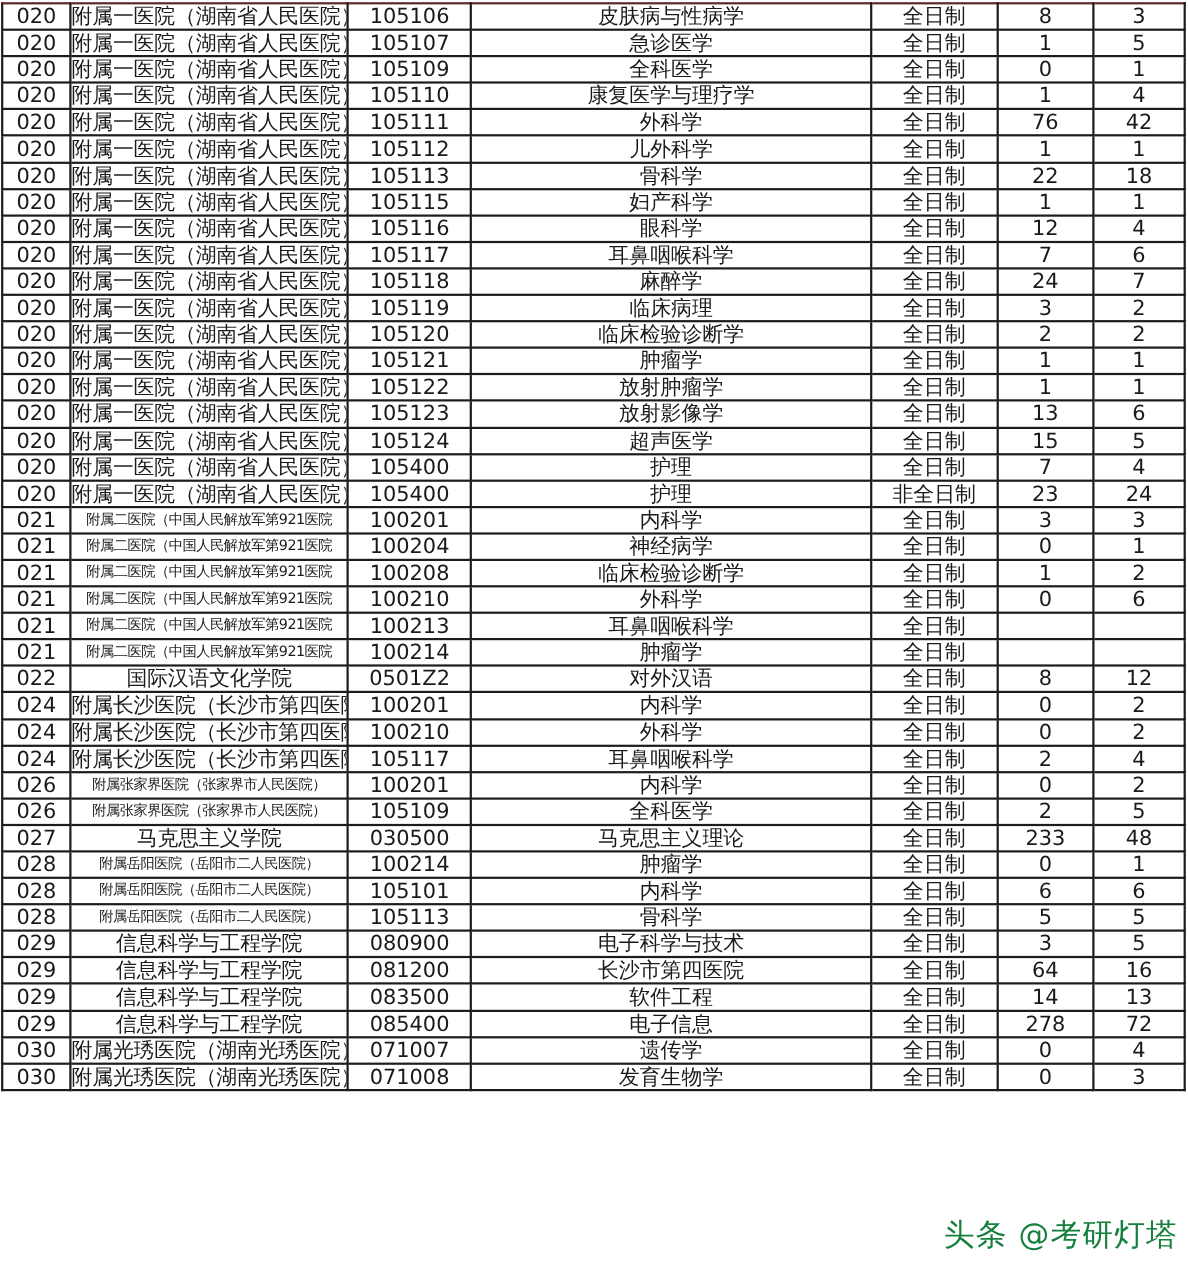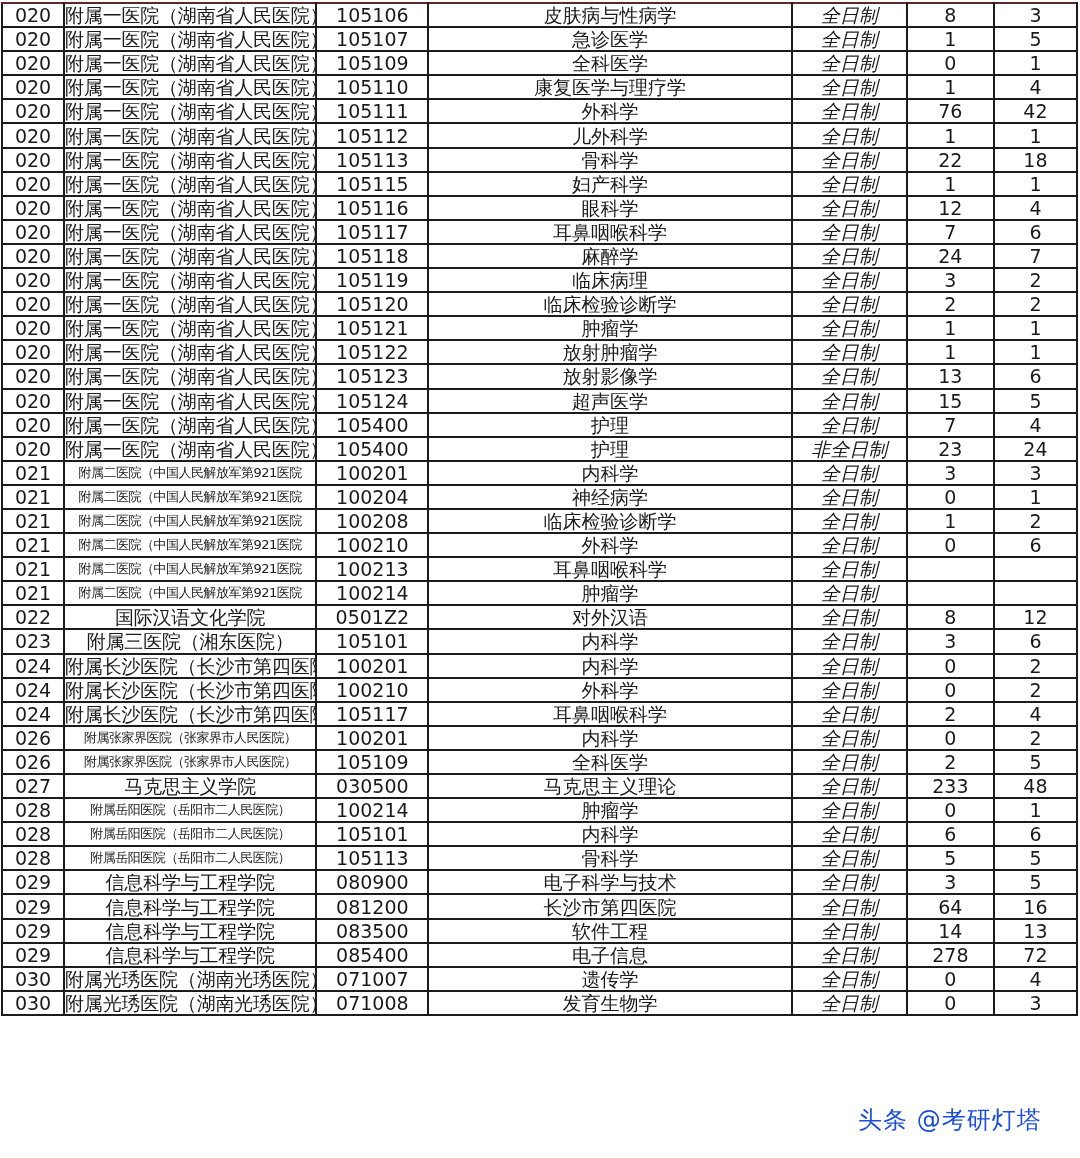--- a/index.html
+++ b/index.html
@@ -15,27 +15,27 @@
     height: 22.1px; padding: 0; line-height: 22px;
     text-align: center; white-space: nowrap; overflow: hidden;
     font-size: 19px;
   }
   td.c-code { width: 60px; }
   td.c-dept { width: 250px; text-align: left; padding-left: 4px; font-size: 16px; letter-spacing: -0.2px; }
   td.c-dept.small { font-size: 13px; letter-spacing: -0.5px; margin-top: 28px; }
   td.c-dept.large { text-align: center; padding-left: 0; font-size: 19px; }
   td.c-major-code { width: 110px; }
   td.c-major { width: 361px; }
-  td.c-type { width: 113px; font-style: italic; }
+  td.c-type { width: 113px; }
   td.c-n1 { width: 85px; }
   td.c-n2 { width: 81px; }
   table.admissions tr:first-child td { border-top-color: #5a2a2a; }
   .watermark {
     position: absolute; left: 858px; top: 1104px;
-    font-size: 24px; color: #1d4ed8; letter-spacing: 1px;
+    font-size: 28px; color: #15803d; letter-spacing: 1px;
   }
 </style>
 </head>
 <body>
 
 <table class="admissions">
   <tbody id="tbody">
       <tr>
     <td class="c-code">020</td>
     <td class="c-dept">附属一医院（湖南省人民医院）</td>
@@ -264,29 +264,20 @@
       <tr>
     <td class="c-code">022</td>
     <td class="c-dept large">国际汉语文化学院</td>
     <td class="c-major-code">0501Z2</td>
     <td class="c-major">对外汉语</td>
     <td class="c-type">全日制</td>
     <td class="c-n1">8</td>
     <td class="c-n2">12</td>
   </tr>
       <tr>
-    <td class="c-code">023</td>
-    <td class="c-dept large">附属三医院（湘东医院）</td>
-    <td class="c-major-code">105101</td>
-    <td class="c-major">内科学</td>
-    <td class="c-type">全日制</td>
-    <td class="c-n1">3</td>
-    <td class="c-n2">6</td>
-  </tr>
-      <tr>
     <td class="c-code">024</td>
     <td class="c-dept">附属长沙医院（长沙市第四医院）</td>
     <td class="c-major-code">100201</td>
     <td class="c-major">内科学</td>
     <td class="c-type">全日制</td>
     <td class="c-n1">0</td>
     <td class="c-n2">2</td>
   </tr>
       <tr>
     <td class="c-code">024</td>

